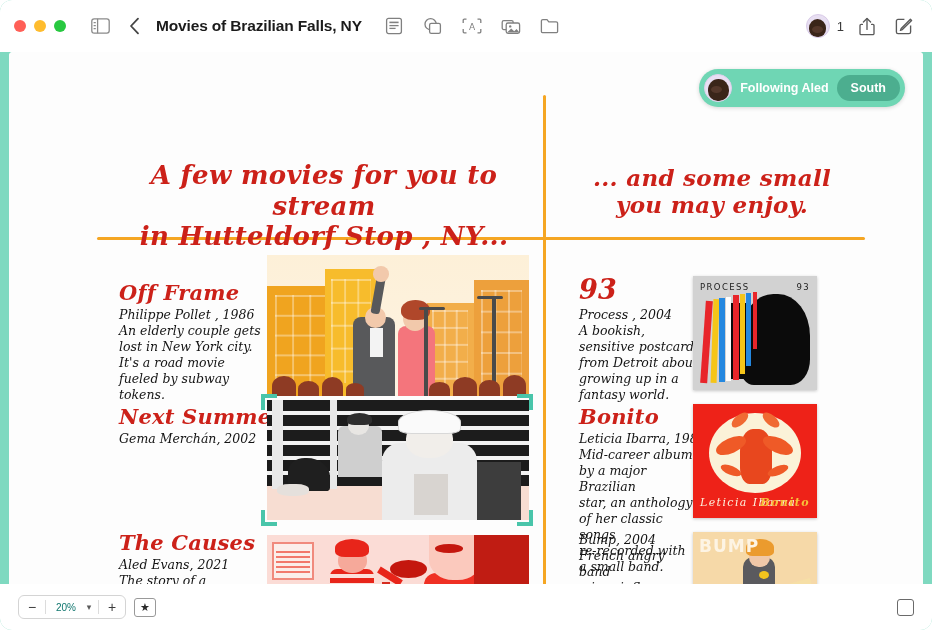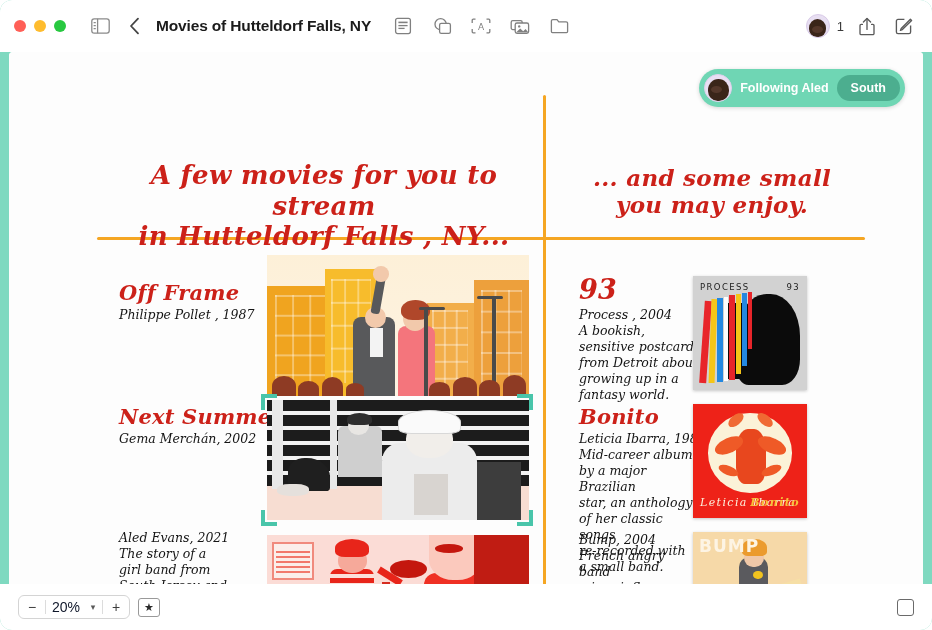--- a/index.html
+++ b/index.html
@@ -204,21 +204,21 @@
   .sh-tl .hz { left:0; top:0 } .sh-tl .vt { left:0; top:0 }
   .sh-tr { left:508px; top:342px; }
   .sh-tr .hz { right:0; top:0 } .sh-tr .vt { right:0; top:0 }
   .sh-bl { left:252px; top:458px; }
   .sh-bl .hz { left:0; bottom:0 } .sh-bl .vt { left:0; bottom:0 }
   .sh-br { left:508px; top:458px; }
   .sh-br .hz { right:0; bottom:0 } .sh-br .vt { right:0; bottom:0 }
 
   
   .cover {
-    position: absolute; width: 114px; height: 114px;
+    position: absolute; width: 124px; height: 114px;
     overflow: hidden;
     box-shadow: 0 1px 3px rgba(0,0,0,.22);
   }
   #cover-1 { left: 684px; top: 224px; background: #d2d2d2; }
   #cover-2 { left: 684px; top: 352px; background: #ee2218; }
   #cover-3 { left: 684px; top: 480px; background: #f6d9a8; }
 
   .cover-label {
     position:absolute; font-size: 8.5px; letter-spacing: 1.4px;
     font-family: "DejaVu Sans", sans-serif; color: #222;
@@ -282,22 +282,22 @@
     border: 1px solid #d4d4d4; border-radius: 6px;
     height: 24px; overflow: hidden;
     background: #fff;
   }
   .zbtn {
     display: flex; align-items: center; justify-content: center;
     width: 26px; height: 22px; color: #3c3c3c; font-size: 14px;
     cursor: pointer; user-select: none;
   }
   #zoom-value {
-    font-size: 14px; color: #0f172a; padding: 0 4px 0 6px;
-    min-width: 34px; text-align: left;
+    font-size: 10px; color: #0f766e; padding: 0 4px 0 6px;
+    min-width: 34px; text-align: right;
   }
   .zsep { width:1px; height:14px; background:#dcdcdc; }
   #zoom-chevron { width:18px; display:flex; align-items:center; justify-content:center; color:#5a5a5a; font-size:9px; cursor:pointer;}
   #fav-btn {
     margin-left: 8px; width: 22px; height: 19px;
     border: 1px solid #999; border-radius: 3px;
     display: flex; align-items: center; justify-content: center;
     font-size: 11px; color: #2b2b2b; cursor: pointer;
   }
   #collapse-btn {
@@ -328,21 +328,21 @@
         <line x1="2.6" y1="10.6" x2="4.8" y2="10.6"></line>
       </svg>
     </div>
 
     <div class="tb-icon" id="back-btn">
       <svg width="11" height="18" viewBox="0 0 11 18" fill="none" stroke="#444" stroke-width="1.8" stroke-linecap="round" stroke-linejoin="round">
         <polyline points="9,1.6 2,9 9,16.4"></polyline>
       </svg>
     </div>
 
-    <div id="doc-title">Movies of Hutteldorf Falls, NY</div>
+    <div id="doc-title">Movies of Brazilian Falls, NY</div>
 
     <div id="tool-group">
       <div class="tb-icon">
         <svg width="18" height="18" viewBox="0 0 18 18" fill="none" stroke="#808080" stroke-width="1.3">
           <rect x="1.6" y="1.4" width="14.8" height="15.2" rx="2"></rect>
           <line x1="4.4" y1="5.4" x2="13.6" y2="5.4" stroke-width="1.6"></line>
           <line x1="4.4" y1="8.6" x2="13.6" y2="8.6"></line>
           <line x1="4.4" y1="11.4" x2="10.6" y2="11.4"></line>
         </svg>
       </div>
@@ -397,33 +397,38 @@
     </div>
   </div>
 
   <div id="canvas-wrap">
     <div id="canvas">
 
       <div id="h-divider"></div>
       <div id="v-divider"></div>
 
       <div class="head-red" id="head-left">A few movies for you to stream
-in Hutteldorf Falls , NY...</div>
+in Hutteldorf Stop , NY...</div>
       <div class="head-red" id="head-right">... and some small
 you may enjoy.</div>
 
       <div class="entry" id="entry-m1">
         <div class="entry-title">Off Frame</div>
-        <div class="entry-credit">Philippe Pollet , 1987</div>
+        <div class="entry-credit">Philippe Pollet , 1986</div>
+        <div class="entry-desc">An elderly couple gets
+lost in New York city.
+It's a road movie
+fueled by subway tokens.</div>
       </div>
       <div class="entry" id="entry-m2">
         <div class="entry-title">Next Summer</div>
         <div class="entry-credit">Gema Merchán, 2002</div>
       </div>
       <div class="entry" id="entry-m3">
+        <div class="entry-title">The Causes</div>
         <div class="entry-credit">Aled Evans, 2021</div>
         <div class="entry-desc">The story of a
 girl band from
 South Jersey and
 their accidental
 biggest tour.</div>
       </div>
 
       <div class="entry" id="entry-a1">
         <div class="entry-title">93</div>

